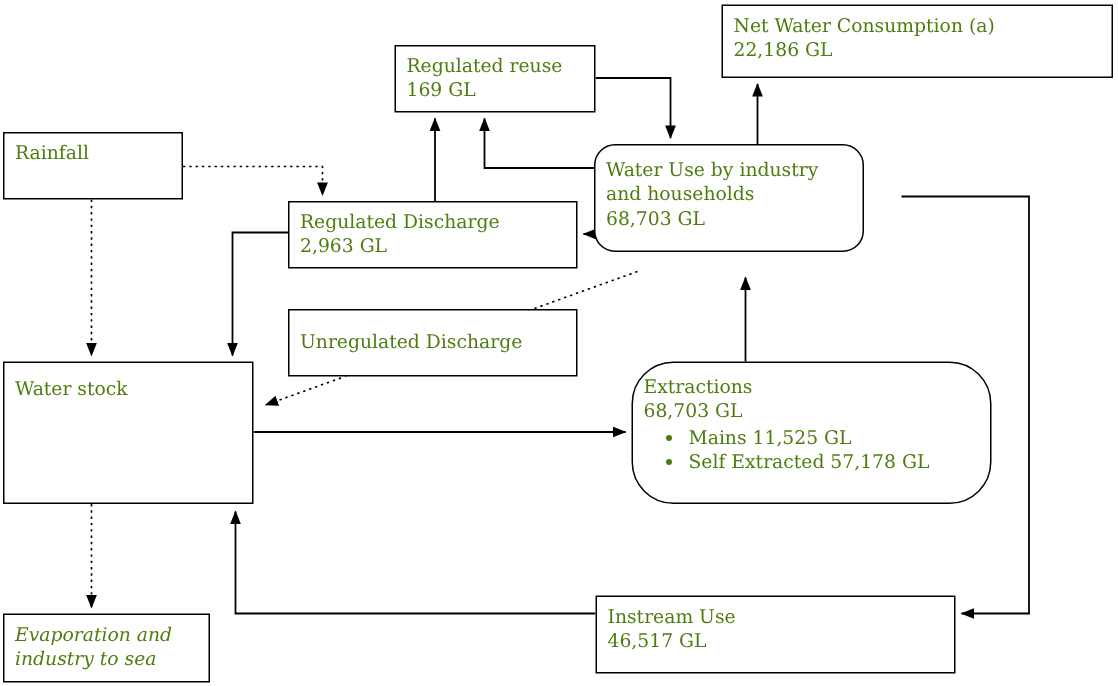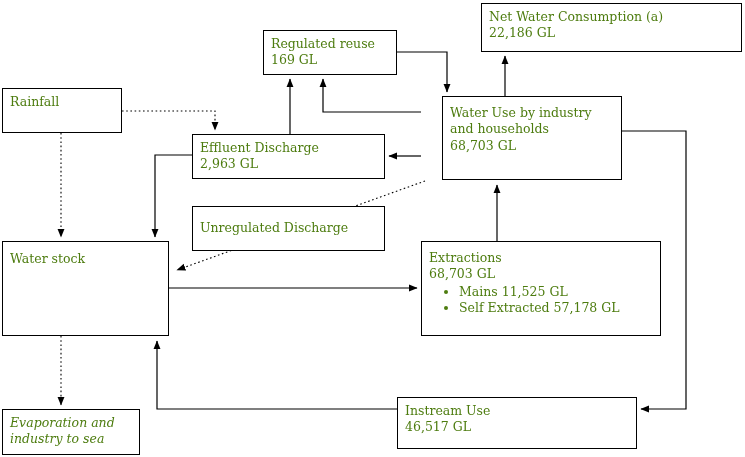--- a/index.html
+++ b/index.html
@@ -112,40 +112,40 @@
   <div class="node" style="left:263px;top:30px;width:134px;height:45px;">
     <span class="ln">Regulated reuse</span>
     <span class="ln">169 GL</span>
   </div>
 
   <div class="node" style="left:481px;top:3px;width:261px;height:49px;">
     <span class="ln">Net Water Consumption (a)</span>
     <span class="ln">22,186 GL</span>
   </div>
 
-  <div class="node" style="left:442px;top:96px;width:180px;height:84px;padding-top:8px;">
+  <div class="node" style="left:396px;top:96px;width:180px;height:72px;padding-top:8px;border-radius:14px;">
     <span class="ln">Water Use by industry</span>
     <span class="ln">and households</span>
     <span class="ln">68,703 GL</span>
   </div>
 
   <div class="node" style="left:192px;top:134px;width:193px;height:45px;">
-    <span class="ln">Effluent Discharge</span>
+    <span class="ln">Regulated Discharge</span>
     <span class="ln">2,963 GL</span>
   </div>
 
   <div class="node" style="left:192px;top:206px;width:193px;height:45px;padding-top:13px;">
     <span class="ln">Unregulated Discharge</span>
   </div>
 
   <div class="node" style="left:2px;top:241px;width:167px;height:95px;padding-top:9px;">
     <span class="ln">Water stock</span>
   </div>
 
-  <div class="node" style="left:421px;top:241px;width:240px;height:95px;padding-top:8px;">
+  <div class="node" style="left:421px;top:241px;width:240px;height:95px;padding-top:8px;border-radius:28px;">
     <span class="ln">Extractions</span>
     <span class="ln">68,703 GL</span>
     <ul>
       <li>Mains 11,525 GL</li>
       <li>Self Extracted 57,178 GL</li>
     </ul>
   </div>
 
   <div class="node" style="left:397px;top:397px;width:240px;height:52px;">
     <span class="ln">Instream Use</span>

